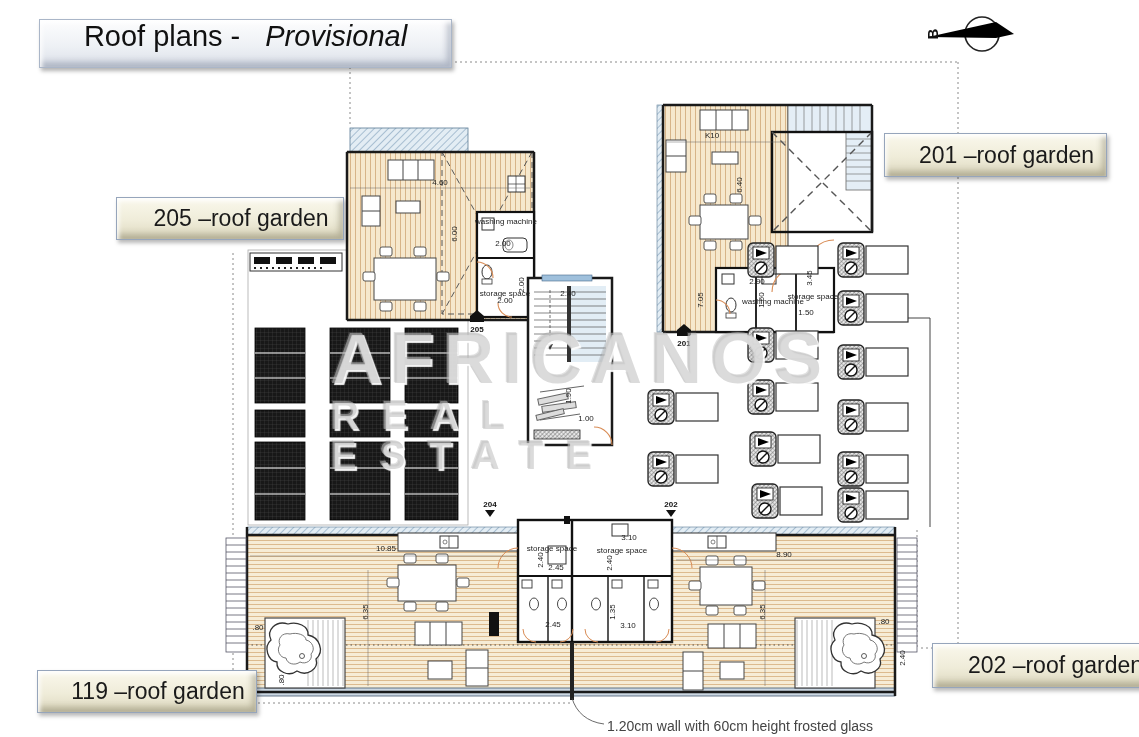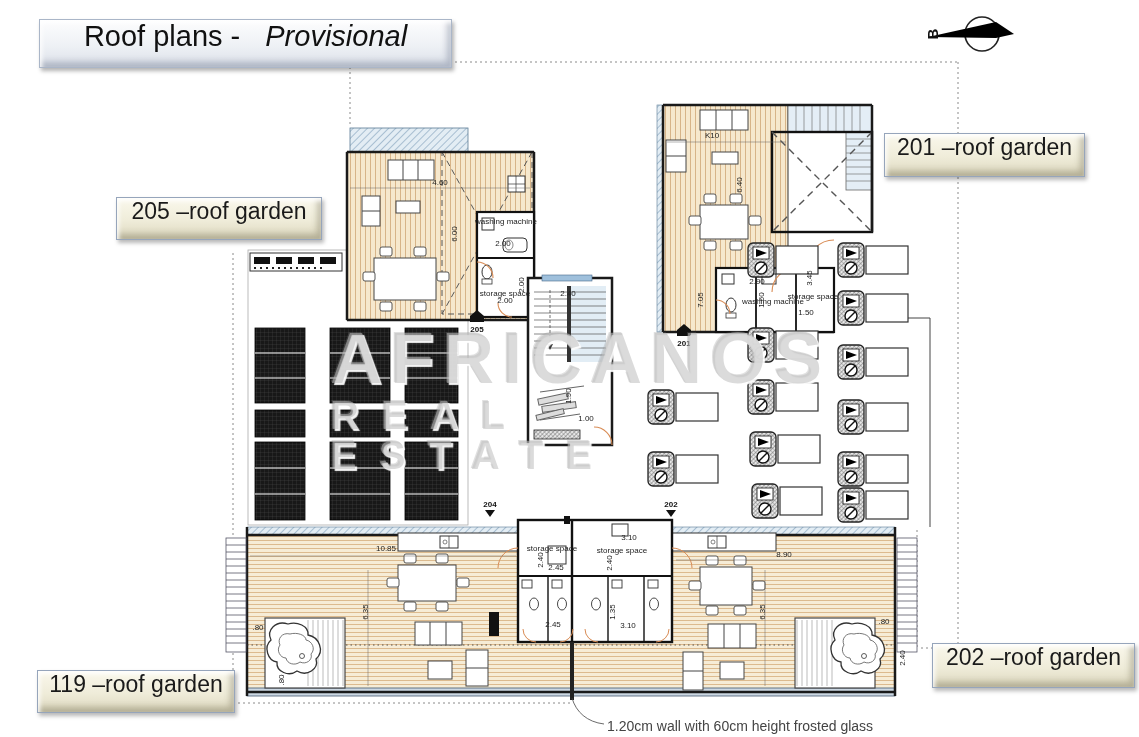--- a/index.html
+++ b/index.html
@@ -1,24 +1,24 @@
 <!DOCTYPE html>
 <html><head>
 <meta charset="utf-8">
 <style>
   html,body{margin:0;padding:0;background:#ffffff;}
   .page{position:relative;width:1139px;height:737px;background:#fff;overflow:hidden;
         font-family:"Liberation Sans",sans-serif;}
   svg{position:absolute;left:0;top:0;}
   
-  .callout{position:absolute;display:flex;justify-content:center;
+  .callout{position:absolute;display:flex;align-items:center;justify-content:center;
     border:1px solid #96a5bb;
     box-shadow: inset 2px 3px 4px rgba(255,255,255,.95), inset -4px -5px 6px rgba(110,105,80,.38),
                 2px 3px 4px rgba(0,0,0,.28);
-    color:#1a1a1a;}
+    color:#1a1a1a;padding-left:22px;}
   .callout.tan{background:linear-gradient(180deg,#faf8ec 0%,#efecd9 55%,#ddd8bf 100%);
     font-size:23px;}
   .title-box{position:absolute;left:39px;top:19px;width:411px;height:47px;
     display:flex;align-items:flex-start;justify-content:center;
     background:linear-gradient(180deg,#fdfdfe 0%,#eef1f5 55%,#dbe0e9 100%);
     border:1px solid #aab6c8;
     box-shadow: inset 2px 3px 4px rgba(255,255,255,.95), inset -4px -5px 6px rgba(90,100,125,.35),
                 2px 3px 4px rgba(0,0,0,.3);
     font-size:29px;color:#111;}
   .title-box .em{font-style:italic;margin-left:25px;}

